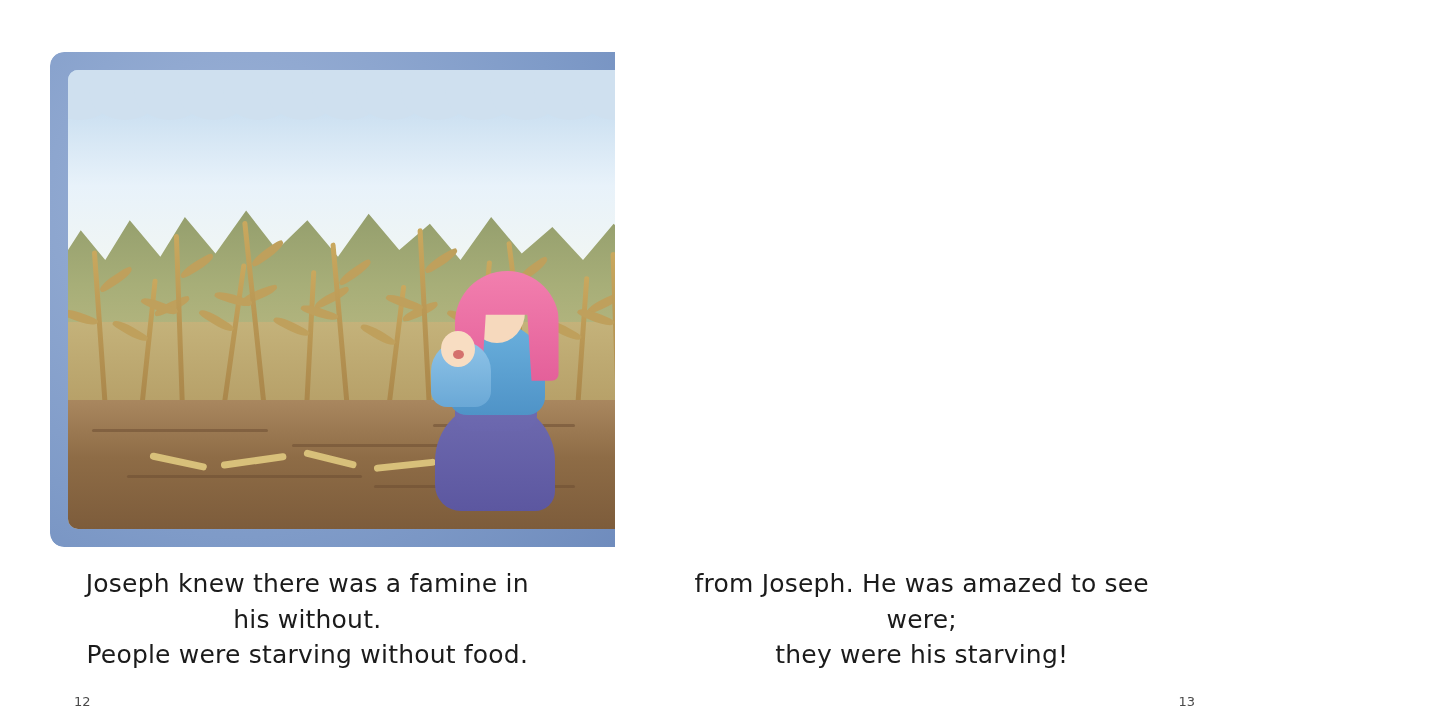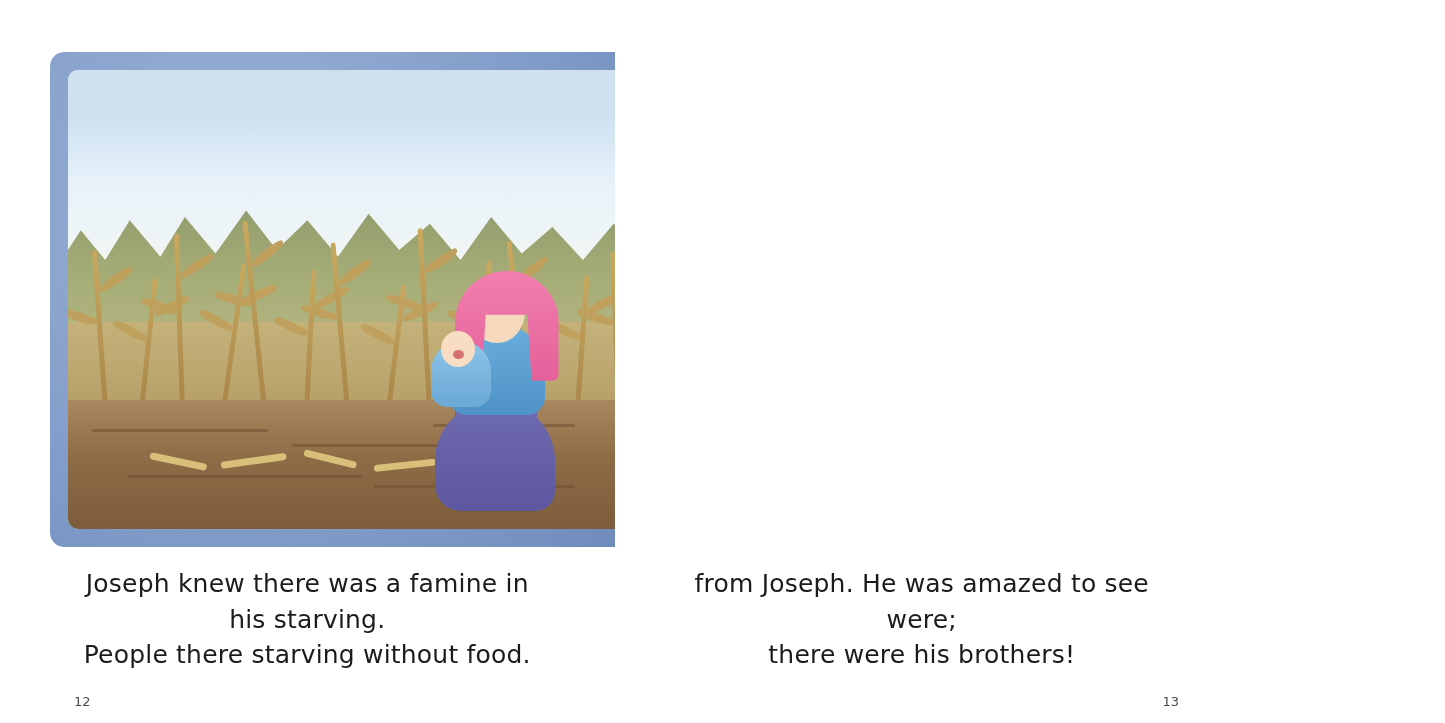--- a/index.html
+++ b/index.html
@@ -192,21 +192,21 @@
   .caption .line { display: block; }
 
   .folio {
     position: absolute;
     bottom: 14px;
     font-size: 13px;
     color: #4a4a4a;
     font-family: "DejaVu Sans", sans-serif;
   }
   .folio-left { left: 50px; margin-left: 24px; }
-  .folio-right { right: 50px; }
+  .folio-right { right: 34px; }
 </style>
 </head>
 <body>
 
 <div class="spread">
 
   <div class="page">
 
     <div class="illus-wrap illus-left">
       <div class="l-border"></div>
@@ -269,31 +269,31 @@
           <div class="w-veil"></div>
           <div class="baby"></div>
           <div class="baby-head"></div>
           <div class="baby-mouth"></div>
         </div>
       </div>
     </div>
 
     <div class="caption caption-left">
       <span class="line">Joseph knew there was a famine in</span>
-      <span class="line">his starving.</span>
-      <span class="line">People there starving without food.</span>
+      <span class="line">his without.</span>
+      <span class="line">People were starving without food.</span>
     </div>
 
     <div class="folio folio-left">12</div>
   </div>
 
   <div class="gutter"></div>
 
   <div class="page">
 
     <div class="caption caption-right">
       <span class="line">from Joseph. He was amazed to see were;</span>
-      <span class="line">there were his brothers!</span>
+      <span class="line">they were his starving!</span>
     </div>
 
     <div class="folio folio-right">13</div>
   </div>
 </div>
 
 </body></html>

